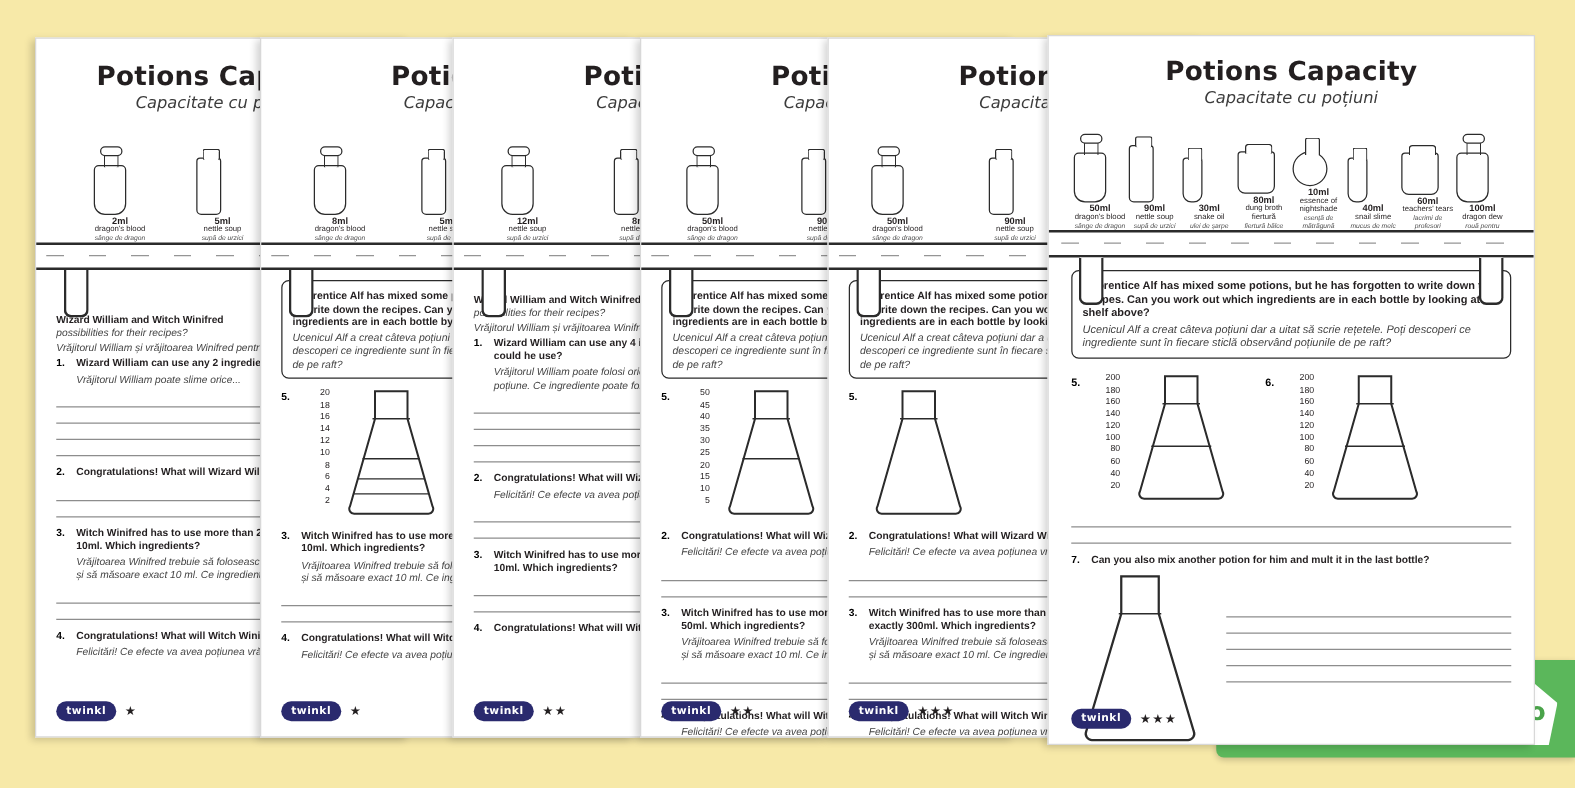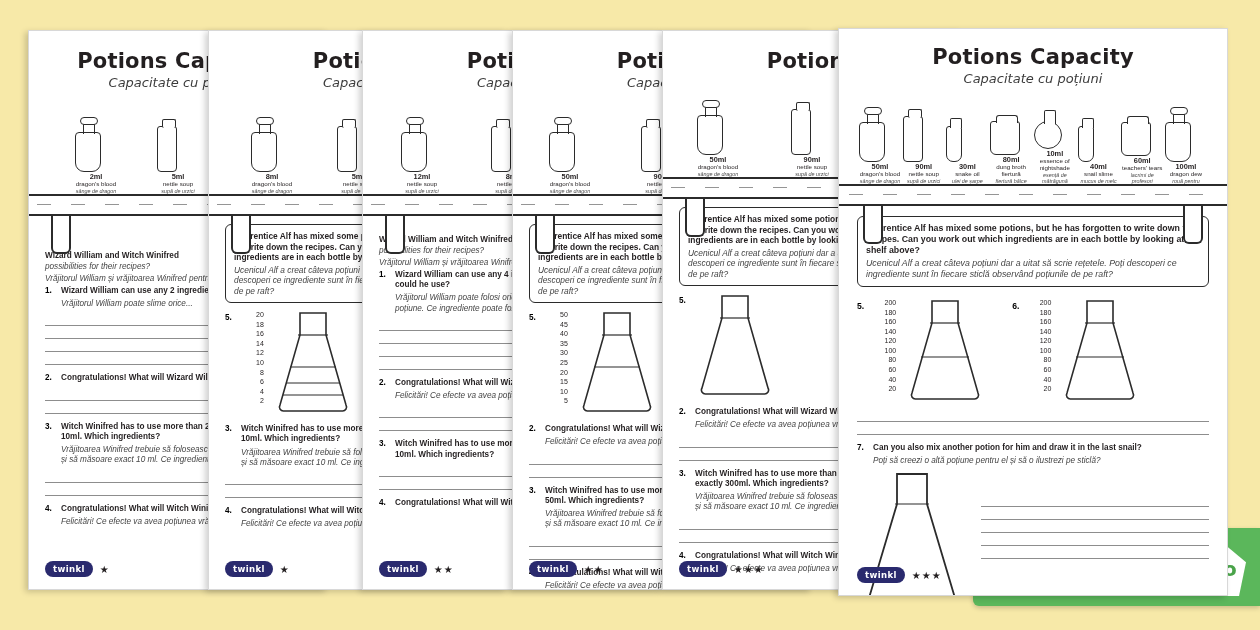--- a/index.html
+++ b/index.html
@@ -588,20 +588,21 @@
       <div class="footer">
         <div class="twinkl">twinkl</div>
         <div class="stars">★★</div>
       </div>
     </div>
   </div>
 
   <div class="sheet" style="left:662px;">
     <div class="sheet-inner">
       <div class="title">Potions</div>
+      <div class="subtitle">Capacita</div>
 
       <div class="shelf-wrap">
         <div class="bottles" style="padding:0 18px;">
           <div class="bottle">
             <div class="vessel">
                 <div class="flaskA"></div>
               </div>
             <div class="lbl">
               <span class="ml">50ml</span>
               <span>dragon's blood</span>
@@ -842,27 +843,21 @@
         </div>
       </div>
 
       <div class="ruled" style="margin-top:6px;">
           <i></i>
           <i></i>
         </div>
 
       <div class="q" style="margin-top:6px;">
         <div class="num">7.</div>
-        <div class="body">Can you also mix another potion for him and draw it in the last snail?</div>
-      </div>
-      <div class="q">
-        <div class="num"></div>
-        <div class="body">
-            <span class="ro">Poți să creezi o altă poțiune pentru el și să o ilustrezi pe sticlă?</span>
-          </div>
+        <div class="body">Can you also mix another potion for him and mult it in the last bottle?</div>
       </div>
 
       <div style="display:flex; gap:14px; margin-top:4px;">
         <div class="beaker" style="width:110px;height:140px;">
           <svg viewBox="0 0 110 140" width="110" height="140">
             <path d="M40 4 h30 v30 L98 128 a5 5 0 0 1 -5 7 H17 a5 5 0 0 1 -5 -7 L40 34 Z" fill="#fff" stroke="#2b2b2b" stroke-width="1.8"></path>
             <line x1="38" y1="34" x2="72" y2="34" stroke="#2b2b2b" stroke-width="1.2"></line>
           </svg>
         </div>
         <div class="ruled" style="flex:1; margin-top:24px;">

